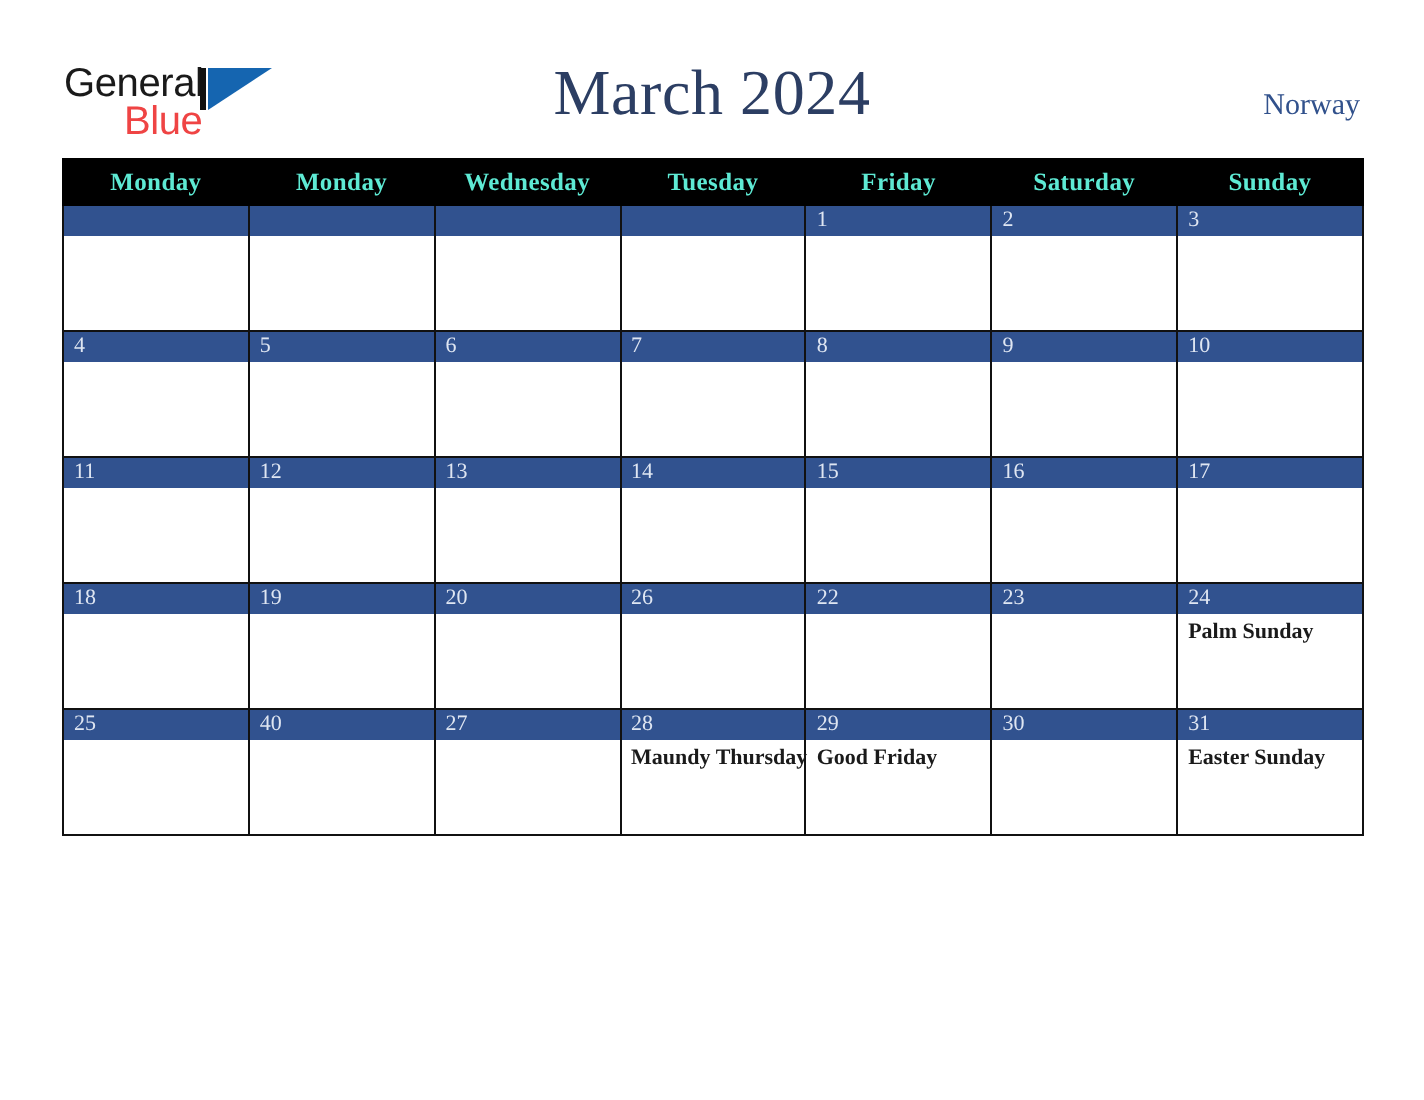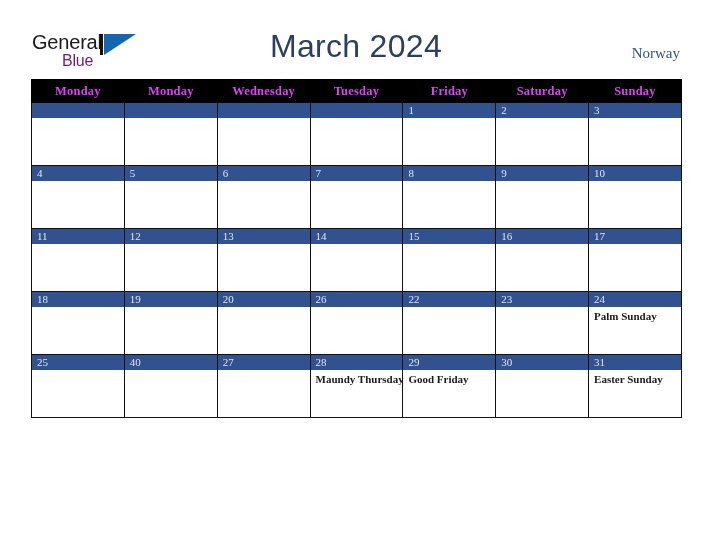--- a/index.html
+++ b/index.html
@@ -39,22 +39,22 @@
     font-size: 20px;
     color: #1a1a1a;
     letter-spacing: -0.2px;
     line-height: 22px;
   }
   .brand-blue {
     position: absolute;
     left: 30px;
     top: 19px;
     font-family: "Liberation Sans", "DejaVu Sans", sans-serif;
-    font-size: 16px;
-    color: #701a75;
+    font-size: 20px;
+    color: #ef4444;
     letter-spacing: -0.2px;
     line-height: 22px;
   }
   .brand-mark {
     position: absolute;
     left: 68px;
     top: 3px;
     width: 36px;
     height: 22px;
   }
@@ -77,21 +77,21 @@
   }
 
   .cal-title {
     position: absolute;
     left: 0;
     top: 28px;
     width: 712px;
     text-align: center;
     font-size: 32px;
     color: #2c3e63;
-    font-family: Liberation Sans, sans-serif;
+    font-family: Liberation Serif, serif;
     letter-spacing: 0.3px;
   }
 
   .cal-country {
     position: absolute;
     right: 32px;
     top: 45px;
     font-size: 15px;
     color: #31518c;
     font-family: "Liberation Serif", "DejaVu Serif", serif;
@@ -104,21 +104,21 @@
     left: 31px;
     top: 79px;
     width: 650px;
     border-collapse: collapse;
     table-layout: fixed;
   }
   .calendar col { width: 92.85px; }
 
   .calendar thead th {
     background: #000000;
-    color: #d946ef;
+    color: #5eead4;
     font-size: 12.5px;
     font-weight: bold;
     height: 22px;
     padding: 0;
     text-align: center;
     font-family: "Liberation Serif", "DejaVu Serif", serif;
     letter-spacing: 0.2px;
     border: 1px solid #000000;
   }
 

